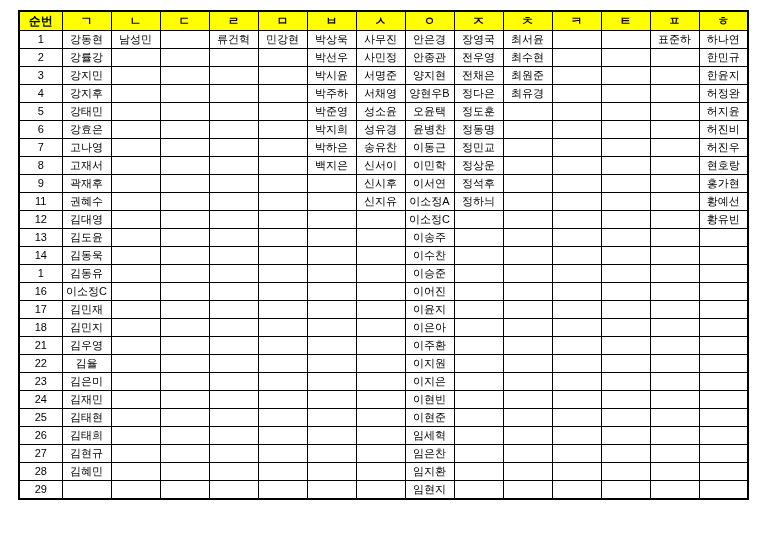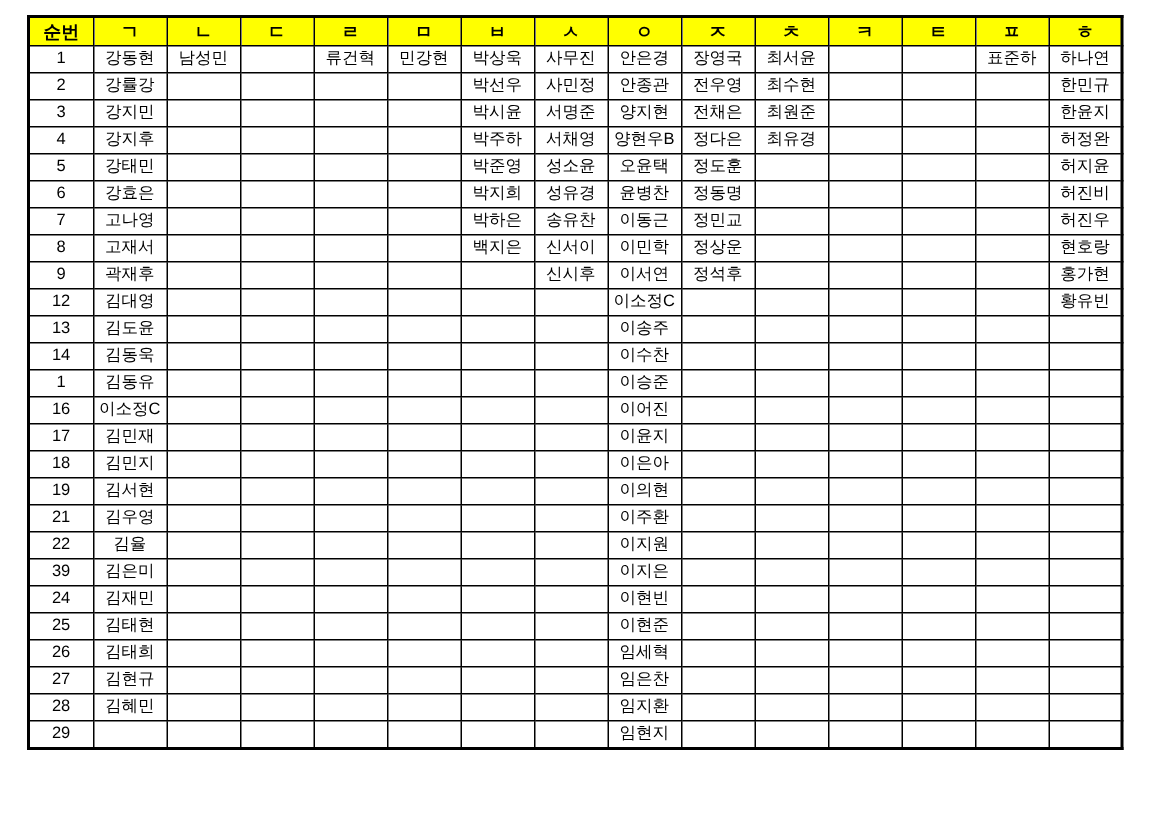--- a/index.html
+++ b/index.html
@@ -237,20 +237,37 @@
           <td>신시후</td>
           <td>이서연</td>
           <td>정석후</td>
           <td></td>
           <td></td>
           <td></td>
           <td></td>
           <td>홍가현</td>
         </tr>
         <tr>
+          <td class="row-num">11</td>
+          <td>권혜수</td>
+          <td></td>
+          <td></td>
+          <td></td>
+          <td></td>
+          <td></td>
+          <td>신지유</td>
+          <td>이소정A</td>
+          <td>정하늬</td>
+          <td></td>
+          <td></td>
+          <td></td>
+          <td></td>
+          <td>황예선</td>
+        </tr>
+        <tr>
           <td class="row-num">12</td>
           <td>김대영</td>
           <td></td>
           <td></td>
           <td></td>
           <td></td>
           <td></td>
           <td></td>
           <td>이소정C</td>
           <td></td>
@@ -356,37 +373,20 @@
           <td></td>
           <td>이은아</td>
           <td></td>
           <td></td>
           <td></td>
           <td></td>
           <td></td>
           <td></td>
         </tr>
         <tr>
-          <td class="row-num">19</td>
-          <td>김서현</td>
-          <td></td>
-          <td></td>
-          <td></td>
-          <td></td>
-          <td></td>
-          <td></td>
-          <td>이의현</td>
-          <td></td>
-          <td></td>
-          <td></td>
-          <td></td>
-          <td></td>
-          <td></td>
-        </tr>
-        <tr>
           <td class="row-num">21</td>
           <td>김우영</td>
           <td></td>
           <td></td>
           <td></td>
           <td></td>
           <td></td>
           <td></td>
           <td>이주환</td>
           <td></td>
@@ -407,21 +407,21 @@
           <td></td>
           <td>이지원</td>
           <td></td>
           <td></td>
           <td></td>
           <td></td>
           <td></td>
           <td></td>
         </tr>
         <tr>
-          <td class="row-num">39</td>
+          <td class="row-num">23</td>
           <td>김은미</td>
           <td></td>
           <td></td>
           <td></td>
           <td></td>
           <td></td>
           <td></td>
           <td>이지은</td>
           <td></td>
           <td></td>

